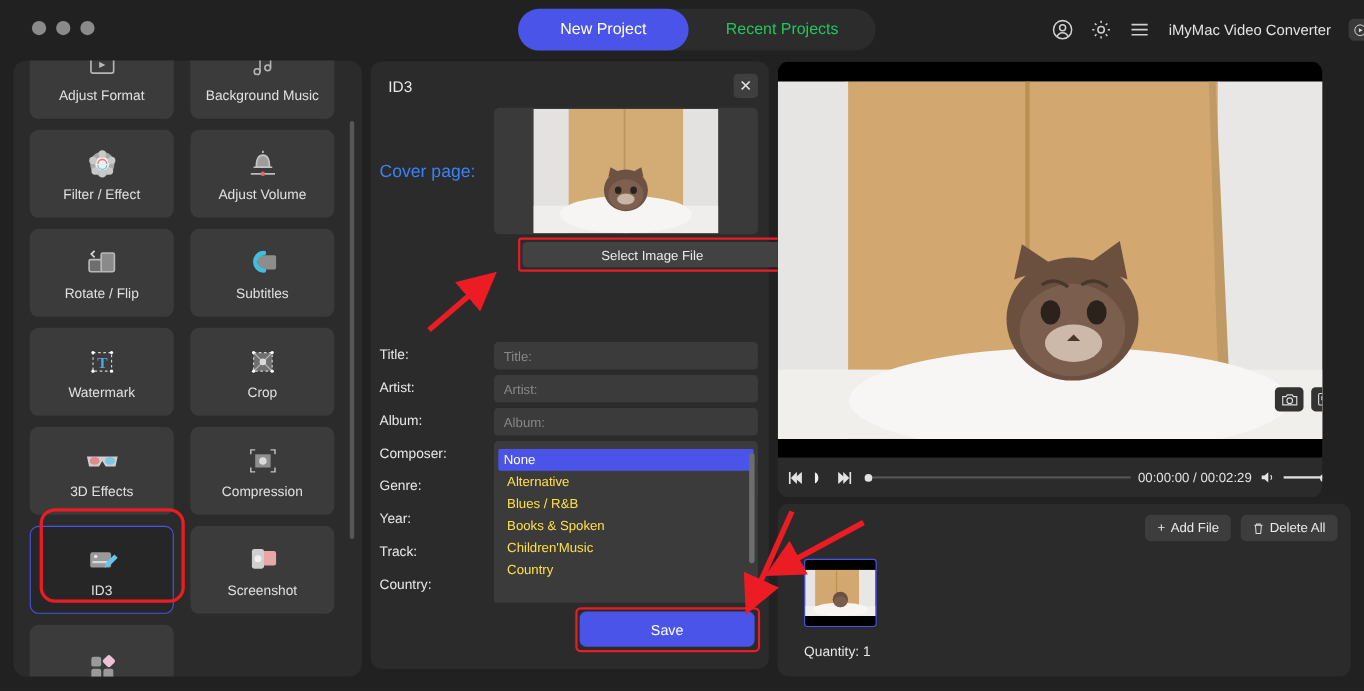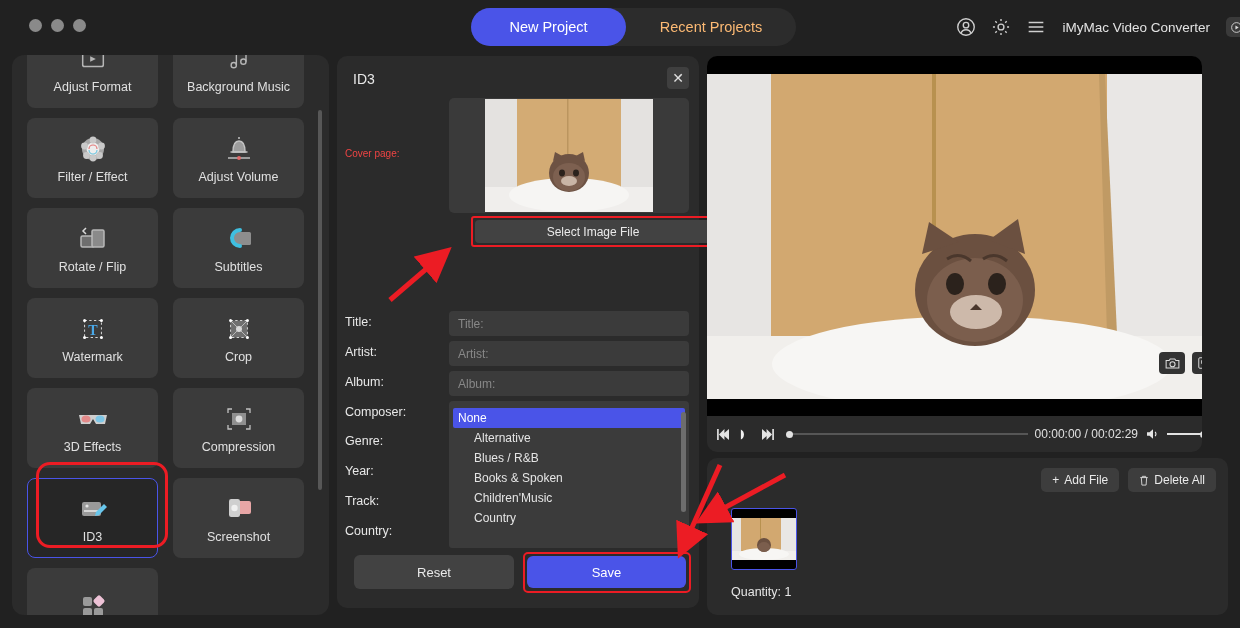--- a/index.html
+++ b/index.html
@@ -21,21 +21,21 @@
 
   .seg {
     position: absolute; left: 455px; top: 8px;
     width: 325px; height: 38px;
     background: #2c2c2c; border-radius: 19px;
     display: flex; align-items: center;
   }
   .seg-btn {
     height: 38px; border-radius: 19px;
     display: flex; align-items: center; justify-content: center;
-    font-size: 14.5px; color: #fdba74; cursor: pointer;
+    font-size: 14.5px; color: #22c55e; cursor: pointer;
     border: none; background: transparent;
     font-family: "Liberation Sans", sans-serif;
   }
   .seg-btn.active { background: #4a54e8; color: #fff; font-weight: 500; }
   .seg-btn.s0 { width: 155px; }
   .seg-btn.s1 { width: 170px; }
 
   .hdr-right {
     position: absolute; right: 10px; top: 0; height: 54px;
     display: flex; align-items: center; gap: 13px;
@@ -83,21 +83,21 @@
   }
   .dlg-title { position: absolute; left: 16px; top: 15px; font-size: 14px; color: #e8e8e8; }
   .dlg-close {
     position: absolute; right: 10px; top: 11px; width: 22px; height: 22px;
     background: #3f3f3f; border-radius: 4px; cursor: pointer;
     display: flex; align-items: center; justify-content: center;
     color: #e0e0e0; font-size: 14px; border: none;
     font-family: "Liberation Sans", sans-serif;
   }
 
-  .cover-lbl { position: absolute; left: 8px; top: 92px; font-size: 10px; color: #ef4444; }
+  .cover-lbl { position: absolute; left: 8px; top: 92px; font-size: 16px; color: #3b82f6; }
   .cover-box {
     position: absolute; left: 112px; top: 42px;
     width: 240px; height: 115px;
     background: #3a3a3a; border-radius: 5px;
     display: flex; align-items: center; justify-content: center; overflow: hidden;
   }
   .cover-img { width: 168px; height: 113px; }
 
   .selimg-wrap {
     position: absolute; left: 110px; top: 160px; width: 244px; height: 31px;
@@ -132,22 +132,22 @@
     border-right: 5px solid transparent; border-top: 6px solid #d8d8d8;
   }
 
   .dropdown {
     position: absolute; left: 112px; top: 352px;
     width: 240px; height: 140px;
     background: #3b3b3b; border-radius: 3px;
     overflow: hidden; z-index: 30;
   }
   .dd-opt {
-    height: 20px; line-height: 20px; padding: 0 25px;
-    font-size: 12px; color: #e5e5e5; cursor: pointer;
+    height: 20px; line-height: 20px; padding: 0 12px;
+    font-size: 12px; color: #fde047; cursor: pointer;
   }
   .dd-opt.sel { background: #4a54e8; color: #fff; margin: 0 4px; border-radius: 2px; padding: 0 5px; }
   .dd-sb { position: absolute; right: 3px; top: 4px; width: 5px; height: 100px; background: #6d6d6d; border-radius: 3px; }
 
   .dlg-foot { position: absolute; left: 0; bottom: 15px; width: 362px; height: 38px; }
   .btn-reset {
     position: absolute; left: 17px; top: 0; width: 160px; height: 34px;
     background: #424242; border: none; border-radius: 6px;
     color: #eaeaea; font-size: 13px; cursor: pointer;
     font-family: "Liberation Sans", sans-serif;
@@ -489,21 +489,20 @@
       <div class="dd-opt sel">None</div>
       <div class="dd-opt">Alternative</div>
       <div class="dd-opt">Blues / R&amp;B</div>
       <div class="dd-opt">Books &amp; Spoken</div>
       <div class="dd-opt">Children'Music</div>
       <div class="dd-opt">Country</div>
       <div class="dd-sb"></div>
     </div>
 
     <div class="dlg-foot">
-      <button class="btn-reset">Reset</button>
       <div class="save-wrap">
         <button class="btn-save">Save</button>
       </div>
     </div>
   </div>
 
   <div class="player">
     <div class="video-area">
       <svg class="video-img" viewBox="0 0 521 325">
         <rect width="521" height="325" fill="#d6d3cf"></rect>

